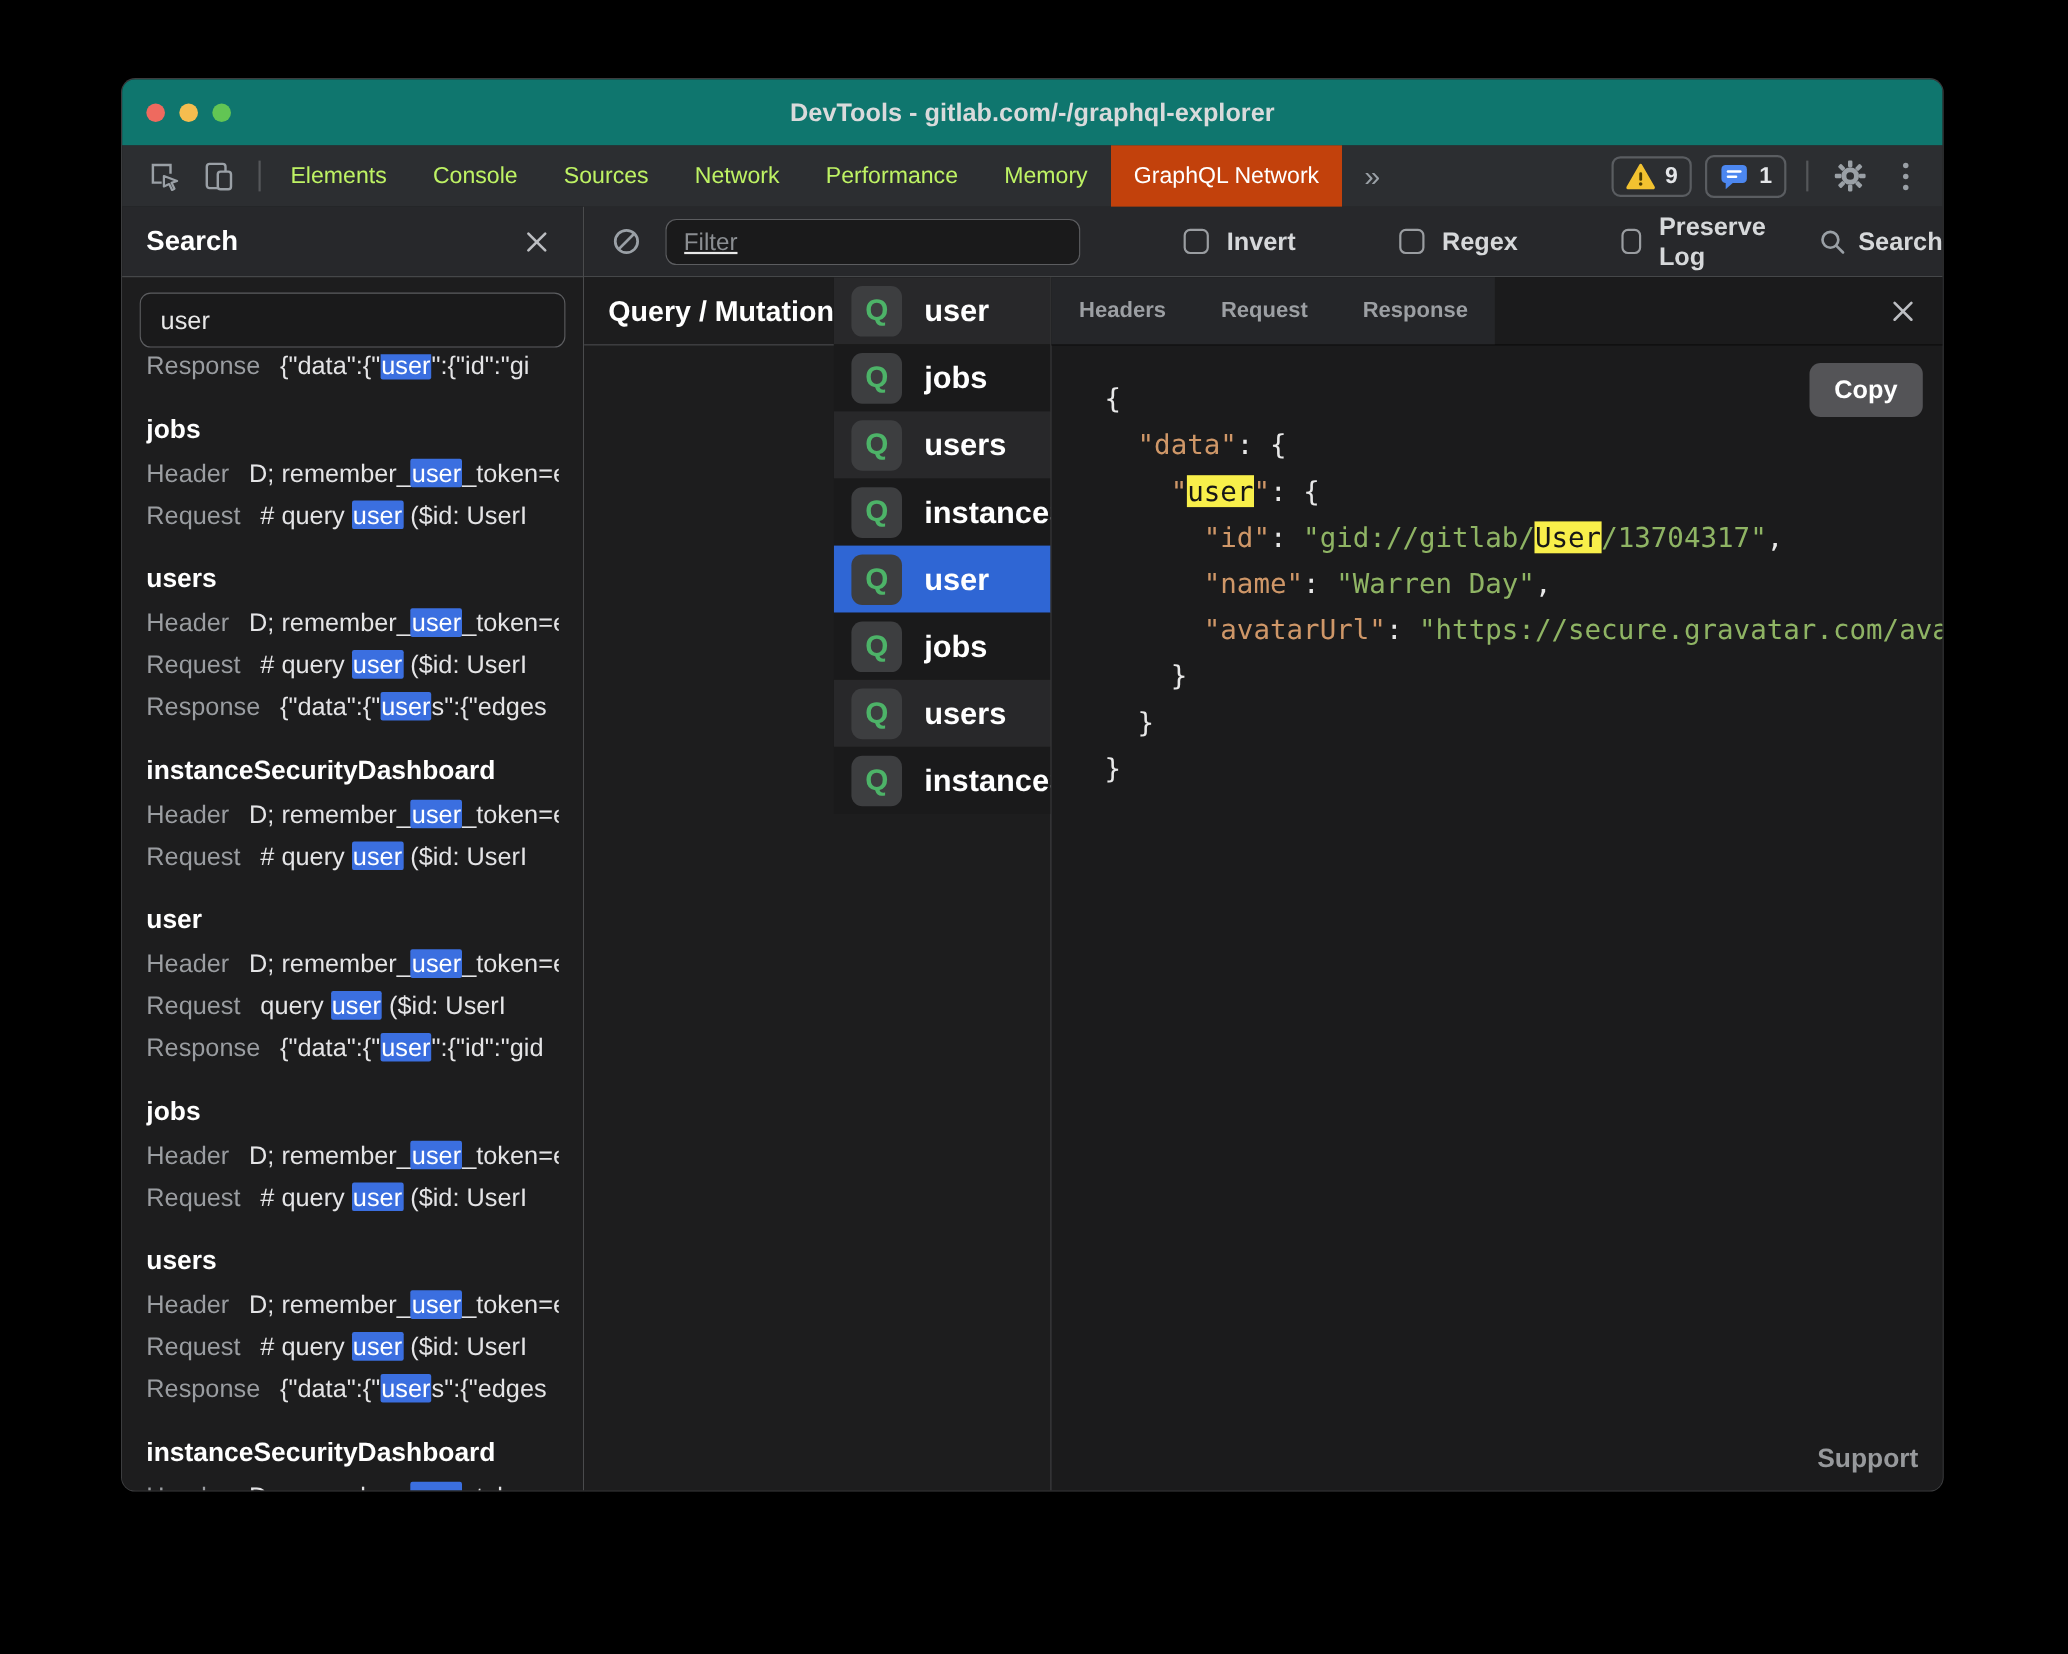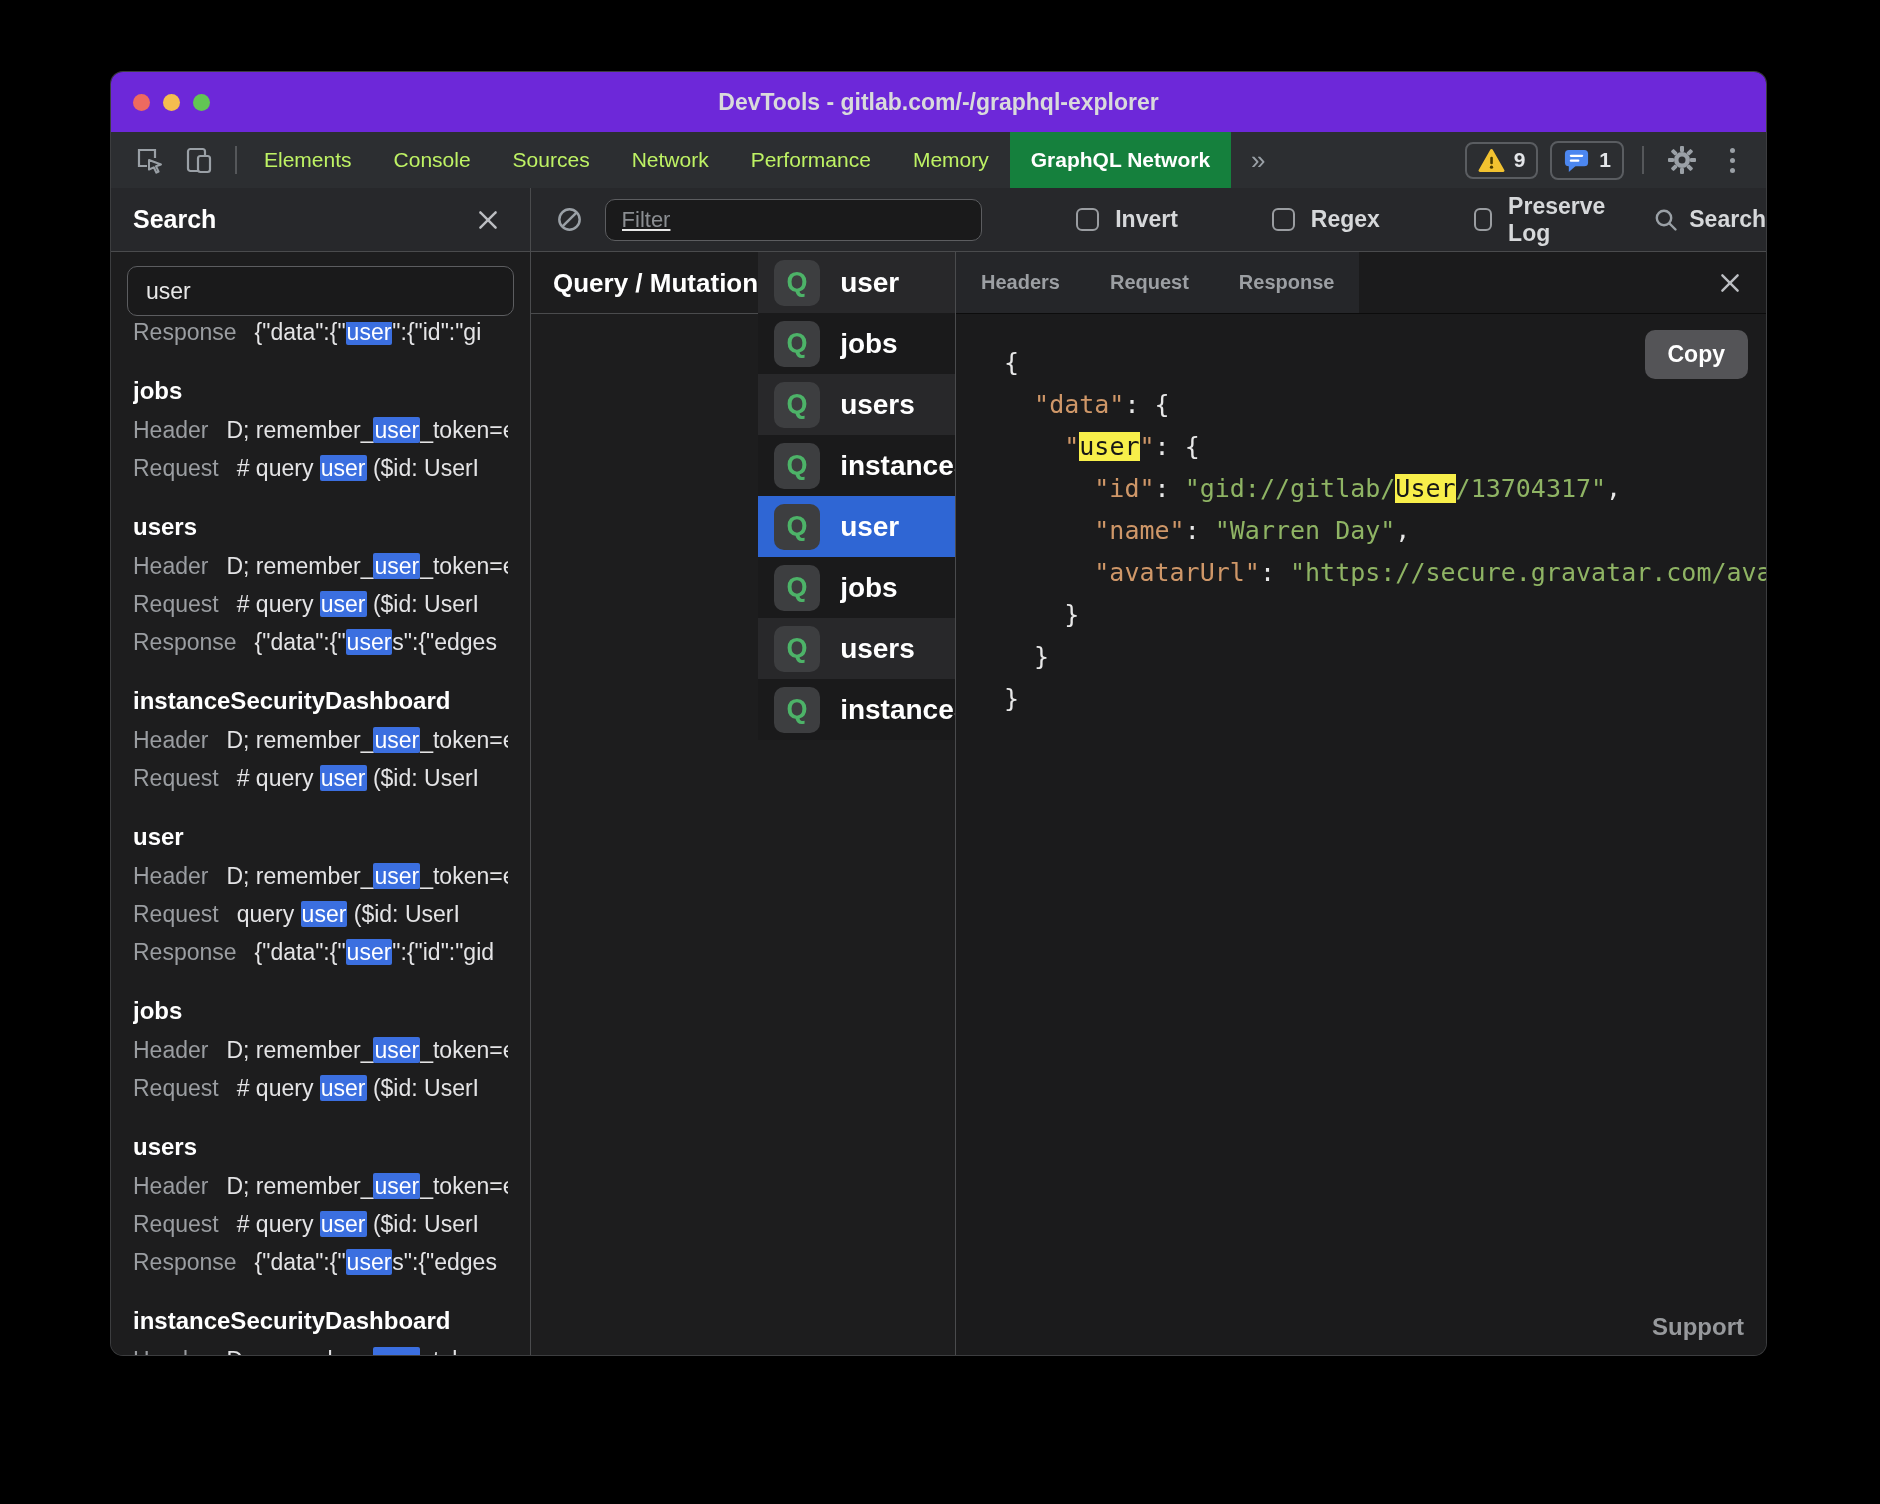--- a/index.html
+++ b/index.html
@@ -1,33 +1,33 @@
 <!DOCTYPE html>
 <html><head>
 <meta charset="utf-8">
 <style>
   * { box-sizing: border-box; margin: 0; padding: 0; }
   html,body { width:1880px; height:1504px; background:#000; font-family:"Liberation Sans","DejaVu Sans",sans-serif; overflow:hidden; }
   .window { position:absolute; left:111px; top:72px; width:1655px; height:1283px; background:#1d1d1e; border-radius:12px; overflow:hidden; box-shadow:0 0 0 1px #3c3d3f; }
 
   
-  .titlebar { position:relative; height:60px; background:#6d28d9; display:flex; align-items:center; justify-content:center; }
+  .titlebar { position:relative; height:60px; background:#0f766e; display:flex; align-items:center; justify-content:center; }
   .lights { position:absolute; left:22px; top:0; height:100%; display:flex; align-items:center; gap:13px; }
   .light { width:17px; height:17px; border-radius:50%; }
   .light.red { background:#ee6a5f; } .light.yellow { background:#f5bd4f; } .light.green { background:#62c554; }
   .win-title { color:#d9dadb; font-size:23px; font-weight:700; }
 
   
   .toolbar { height:56px; background:#2c2e31; display:flex; align-items:stretch; }
   .tb-icons { display:flex; align-items:center; gap:10px; padding:0 10px 0 18px; }
   .icon-btn { display:flex; align-items:center; justify-content:center; width:40px; height:40px; }
   .tb-sep { width:2px; height:28px; background:#55575a; align-self:center; margin:0 6px; }
   .dt-tabs { display:flex; align-items:stretch; }
   .dt-tab { display:flex; align-items:center; padding:0 21px; font-size:21px; color:#bef264; cursor:default; }
-  .dt-tab.active { background:#15803d; color:#fff;font-weight:bold; }
+  .dt-tab.active { background:#c2410c; color:#fff; }
   .chevron { display:flex; align-items:center; padding:0 20px; color:#9aa0a6; font-size:26px; }
   .tb-right { margin-left:auto; display:flex; align-items:center; gap:12px; padding-right:16px; }
   .badge { display:flex; align-items:center; gap:9px; border:2px solid #5a5d61; border-radius:8px; padding:4px 11px; color:#e4e6e9; font-size:21px; font-weight:600; }
   .dots { display:flex; flex-direction:column; gap:5px; align-items:center; width:36px; }
   .dots i { width:5px; height:5px; border-radius:50%; background:#9aa0a6; }
 
   
   .content { display:flex; height:calc(100% - 116px); }
 
   

